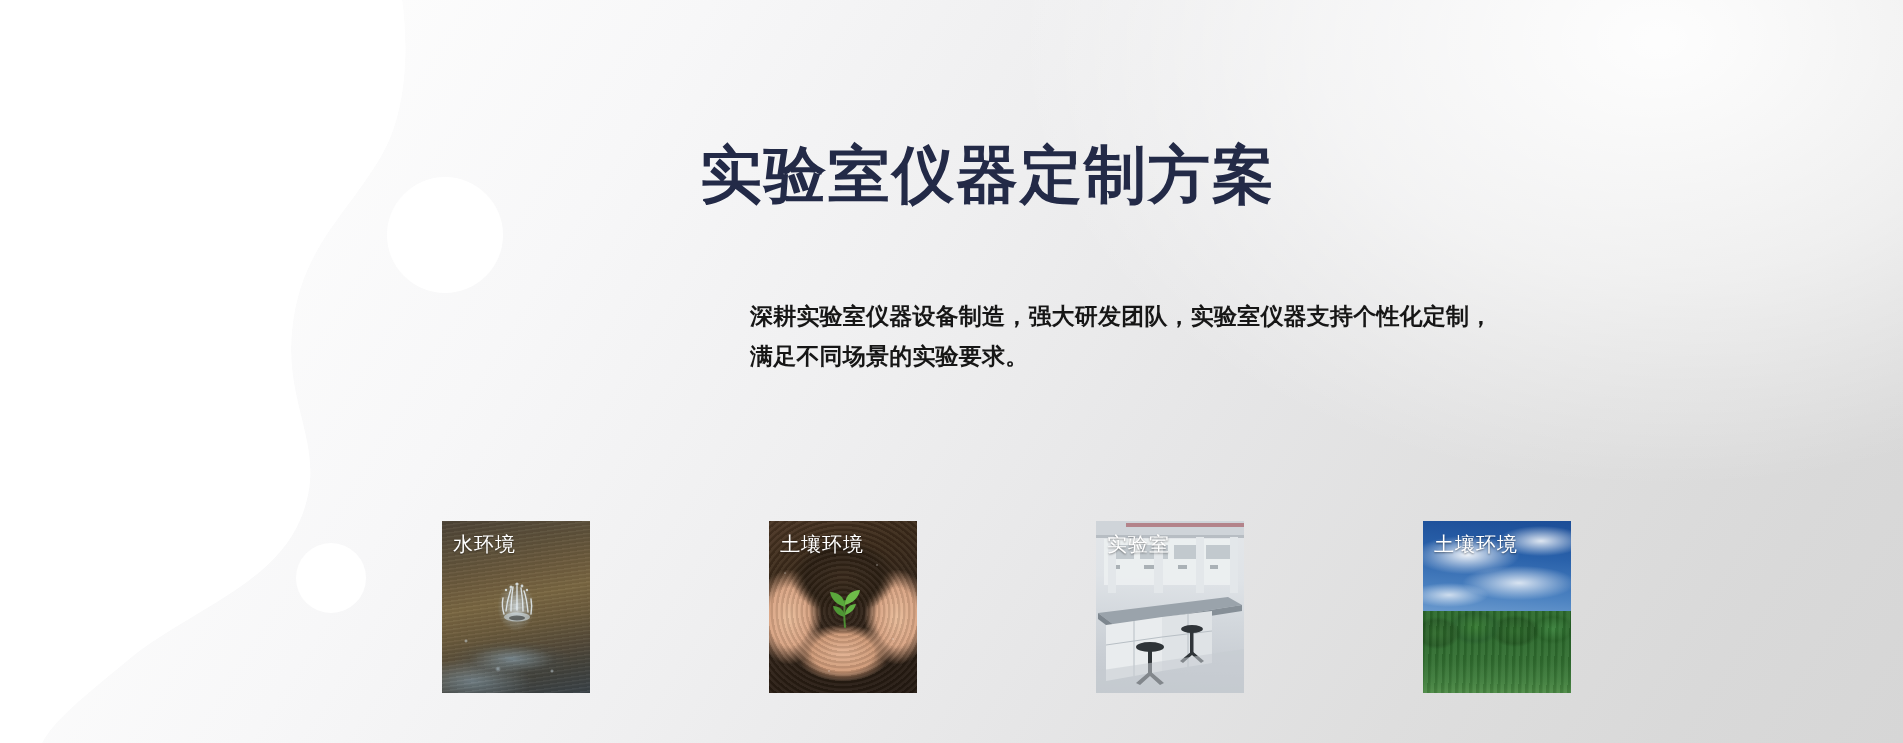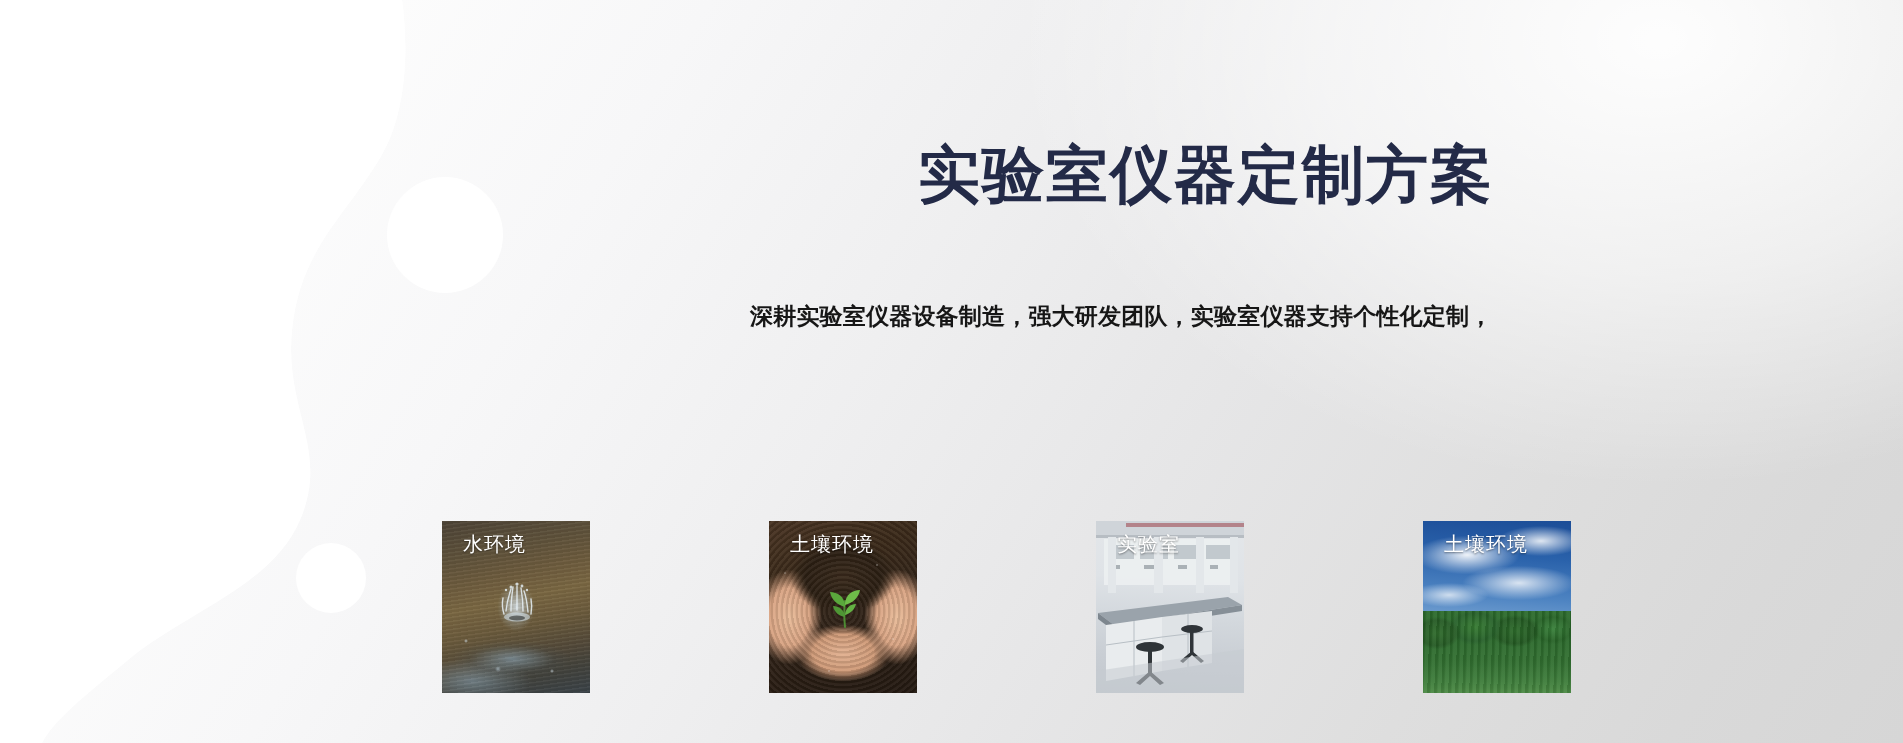--- a/index.html
+++ b/index.html
@@ -49,21 +49,21 @@
     width: 1903px;
     height: 743px;
   }
 
   
   .headline {
     position: absolute;
     left: 700px;
     top: 140px;
     width: 1012px;
-    text-align: center;
+    text-align: left;
     font-size: 62px;
     line-height: 1.12;
     font-weight: 700;
     letter-spacing: 2px;
     color: #232a47;
     white-space: nowrap;
   }
   .subcopy {
     position: absolute;
     left: 750px;
@@ -96,21 +96,21 @@
   .card:nth-child(2) { left: 327px; font-family: Liberation Mono, monospace; }
   .card:nth-child(3) { left: 654px; }
   .card:nth-child(4) { left: 981px; }
 
   .card-art {
     position: absolute;
     inset: 0;
   }
   .card-label {
     position: absolute;
-    left: 21px;
+    left: 11px;
     top: 10px;
     font-size: 20px;
     font-weight: 400;
     color: #ffffff;
     letter-spacing: 1px;
     text-shadow: 0 1px 2px rgba(0,0,0,0.45);
     z-index: 6;
     white-space: nowrap;
   }
 
@@ -261,20 +261,21 @@
              L 0,743 Z" fill="url(#blobGrad)" opacity="0.9"></path>
 
     <circle cx="445" cy="235" r="58" fill="#ffffff"></circle>
     <circle cx="331" cy="578" r="35" fill="#ffffff"></circle>
   </svg>
 
   <div class="headline">实验室仪器定制方案</div>
 
   <div class="subcopy">
     <span class="line">深耕实验室仪器设备制造，强大研发团队，实验室仪器支持个性化定制，</span>
+    <span class="line">满足不同场景的实验要求。</span>
   </div>
 
   <div class="cards">
 
     <div class="card">
       <div class="card-art art-water"></div>
       <svg class="splash" viewBox="0 0 34 50" xmlns="http://www.w3.org/2000/svg">
         <g fill="none" stroke="#e8f2f8" stroke-width="1.4" stroke-linecap="round" opacity="0.85">
           <path d="M6,30 C7,20 9,14 11,8"></path>
           <path d="M11,30 C11,20 12,13 13,6"></path>

